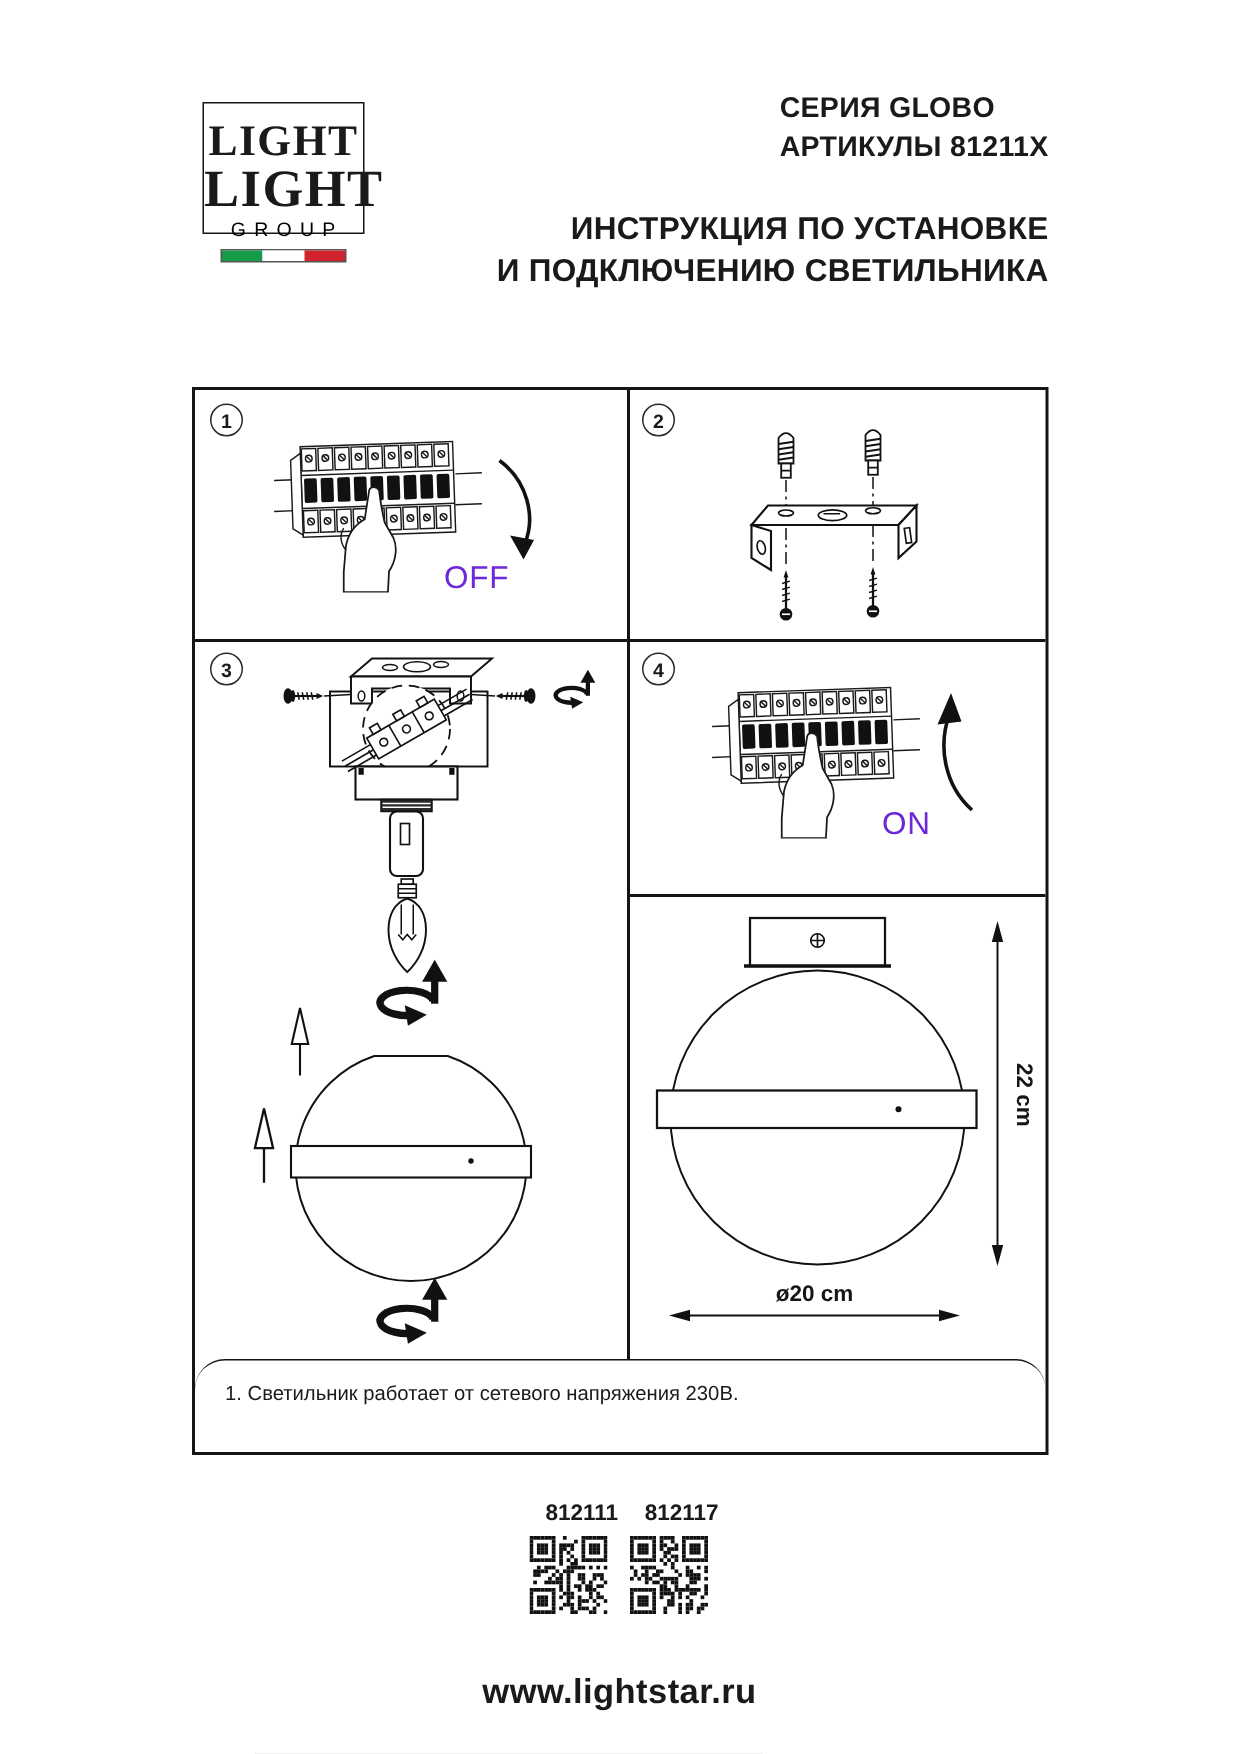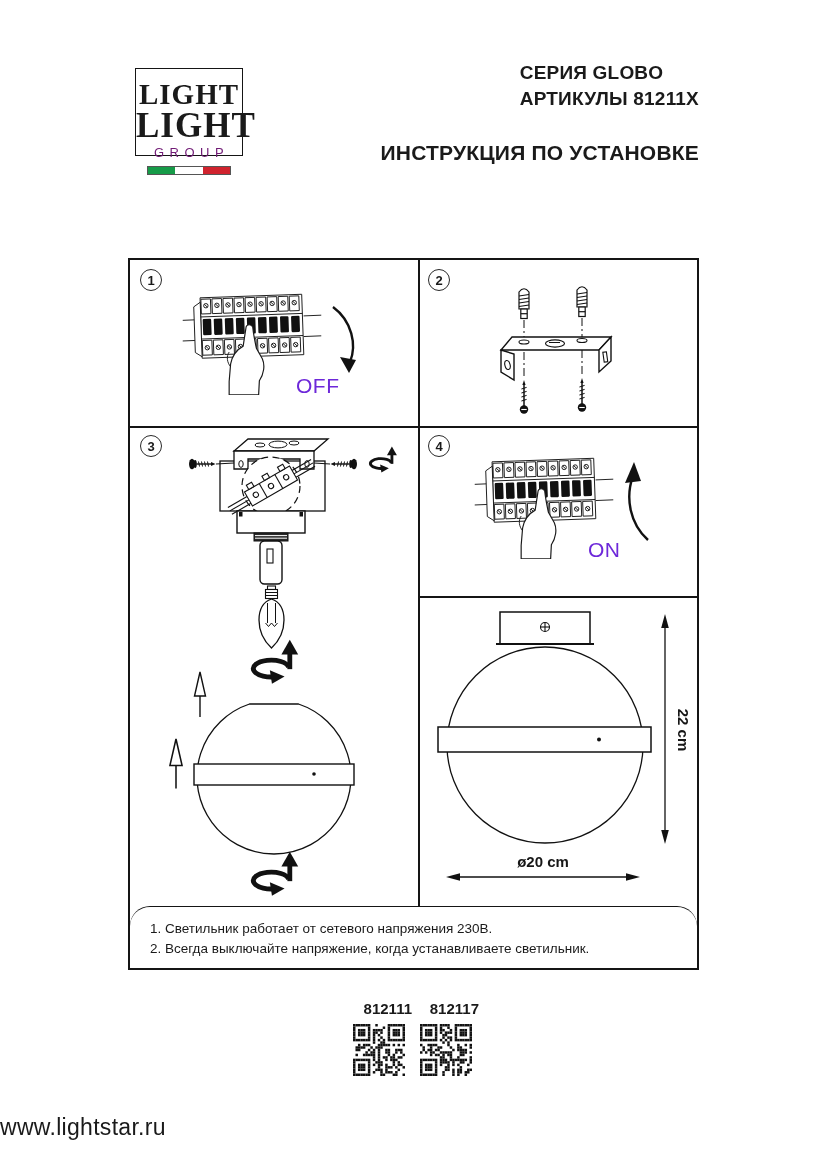--- a/index.html
+++ b/index.html
@@ -11,21 +11,21 @@
   .abs { position:absolute; }
 
   
   .logo-box {
     left:135px; top:68px; width:108px; height:88px;
     border:1.6px solid #151515; box-sizing:border-box; text-align:center;
     padding-top:11px;
   }
   .logo-light { font-family:"Liberation Serif", serif; font-weight:bold; font-size:29px; line-height:29px; letter-spacing:1px; }
   .logo-star  { font-family:"Liberation Serif", serif; font-weight:bold; font-size:35px; line-height:33px; letter-spacing:1px; }
-  .logo-group { font-size:13px; line-height:15px; letter-spacing:5.5px; text-indent:5px; margin-top:3px; color:#701a75; }
+  .logo-group { font-size:13px; line-height:15px; letter-spacing:5.5px; text-indent:5px; margin-top:3px; color:#000000; }
   .logo-flag  { width:82px; height:7px; margin:6px auto 0; border:1px solid #555; display:flex; box-sizing:content-box; }
   .logo-flag span { flex:1; }
 
   .hdr-top {
     right:127px; top:60px; text-align:left;
     font-weight:bold; font-size:19px; line-height:26px; letter-spacing:0.2px;
   }
   .hdr-title {
     right:127px; top:139px; text-align:right;
     font-weight:bold; font-size:21px; line-height:28px; letter-spacing:0.2px;
@@ -48,21 +48,21 @@
 
   .notes {
     left:0; top:646px; width:567px; height:56px; position:absolute;
     border-top:1.5px solid #151515; box-sizing:border-box;
     padding:12px 10px 0 20px; font-size:13.5px; line-height:20px;border-radius:20px;
   }
 
   
   .model-label { font-size:15px; font-weight:bold; text-align:right; width:66px; }
   .qr-box { width:52px; height:52px; }
-  .footer-url { left:0; top:1114px; width:826px; text-align:left; font-size:23px; font-weight:normal; letter-spacing:0.3px; }
+  .footer-url { left:0; top:1114px; width:826px; text-align:center; font-size:23px; font-weight:bold; letter-spacing:0.3px; }
 
   svg text { font-family:"Liberation Sans", sans-serif; fill:#161616; }
 </style>
 </head>
 <body>
 
 <svg width="0" height="0" style="position:absolute" aria-hidden="true">
   <defs>
 
     <g id="breaker-def" stroke="#1a1a1a" fill="none" stroke-width="1.3">
@@ -174,20 +174,21 @@
       <span style="background:#d0232e"></span>
     </div>
   </div>
 
   <div class="abs hdr-top">
     <div>СЕРИЯ GLOBO</div>
     <div>АРТИКУЛЫ 81211X</div>
   </div>
   <div class="abs hdr-title">
     <div>ИНСТРУКЦИЯ ПО УСТАНОВКЕ</div>
+    <div>И ПОДКЛЮЧЕНИЮ СВЕТИЛЬНИКА</div>
   </div>
 
   <div class="abs grid">
     <div class="divider" style="left:288px; top:0; width:1.5px; height:646px"></div>
     <div class="divider" style="left:0; top:166px; width:567px; height:1.5px"></div>
     <div class="divider" style="left:288px; top:336px; width:279px; height:1.5px"></div>
 
     <div class="panel" style="left:0; top:0; width:288px; height:166px">
       <div class="badge">1</div>
       <svg class="abs" style="left:52px; top:24px" width="140" height="111" viewBox="0 0 190 150">
@@ -335,21 +336,20 @@
           <line x1="36" y1="281" x2="214" y2="281" stroke-width="1.3"></line>
           <polygon points="28,281 42,277.2 42,284.8" fill="#111" stroke="none"></polygon>
           <polygon points="222,281 208,277.2 208,284.8" fill="#111" stroke="none"></polygon>
         </g>
         <text x="125" y="271" text-anchor="middle" font-size="15" font-weight="bold">ø20 cm</text>
       </svg>
     </div>
 
     <div class="notes">
       <div>1. Светильник работает от сетевого напряжения 230В.</div>
-      <div>2. Всегда выключайте напряжение, когда устанавливаете светильник.</div>
     </div>
   </div>
 
   <div class="abs model-label" style="left:346px; top:1000px">812111</div>
   <div class="abs model-label" style="left:413px; top:1000px">812117</div>
   <div class="abs qr-box" style="left:353px; top:1024px"><svg width="52" height="52" viewBox="0 0 52 52" fill="#111">
         <rect x="0.00" y="0.00" width="2.48" height="2.48"></rect>
         <rect x="2.48" y="0.00" width="2.48" height="2.48"></rect>
         <rect x="4.95" y="0.00" width="2.48" height="2.48"></rect>
         <rect x="7.43" y="0.00" width="2.48" height="2.48"></rect>

